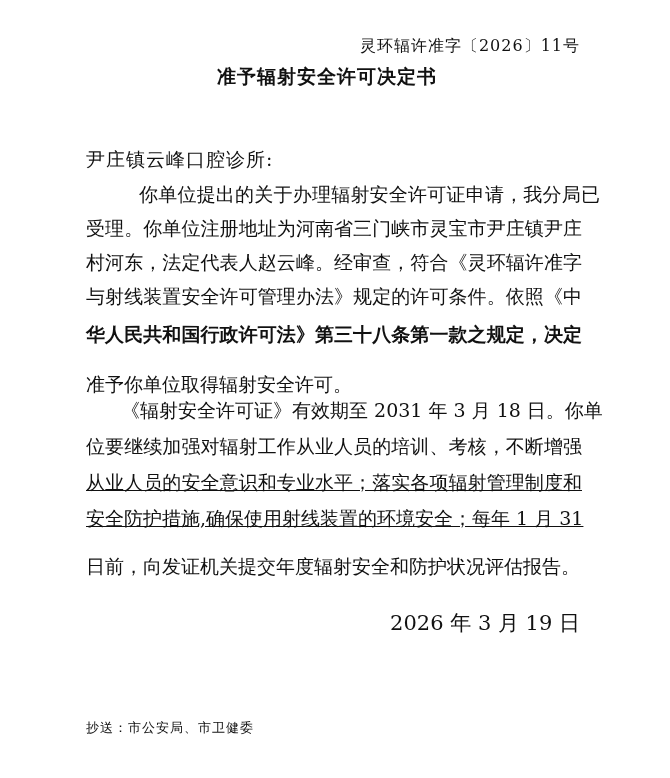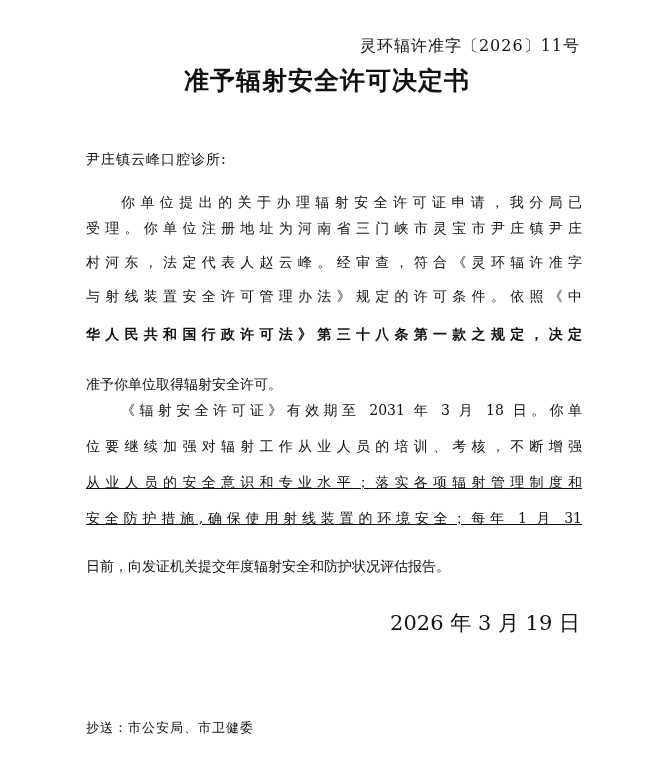--- a/index.html
+++ b/index.html
@@ -22,30 +22,30 @@
       font-size: 16px;
       letter-spacing: 1px;
       white-space: nowrap;
     }
     .doc-title {
       position: absolute;
       top: 64px;
       left: 0;
       width: 654px;
       text-align: center;
-      font-size: 25px;
+      font-size: 19px;
       font-weight: bold;
       letter-spacing: 1px;
       white-space: nowrap;
     }
     .line {
       position: absolute;
       left: 86px;
       width: 496px;
-      font-size: 14px;
+      font-size: 19px;
       white-space: nowrap;
       text-align: justify;
       text-align-last: justify;
       line-height: 24px;
     }
     .line.indent {
       left: 121px;
       width: 461px;
     }
     .line.last {
@@ -78,21 +78,21 @@
 <body>
 
 <div>
 
   <div class="doc-number">灵环辐许准字〔2026〕11号</div>
 
   <div class="doc-title">准予辐射安全许可决定书</div>
 
   <div class="line salutation" style="top:147px;">尹庄镇云峰口腔诊所:</div>
 
-  <div class="line indent" style="top:190px;">你单位提出的关于办理辐射安全许可证申请，我分局已</div>
+  <div class="line indent" style="top:182px;margin-left:18px;">你单位提出的关于办理辐射安全许可证申请，我分局已</div>
   <div class="line" style="top:216px;">受理。你单位注册地址为河南省三门峡市灵宝市尹庄镇尹庄</div>
   <div class="line" style="top:250px;">村河东，法定代表人赵云峰。经审查，符合《灵环辐许准字</div>
   <div class="line" style="top:284px;">与射线装置安全许可管理办法》规定的许可条件。依照《中</div>
   <div class="line" style="top:322px;font-weight:bold;">华人民共和国行政许可法》第三十八条第一款之规定，决定</div>
   <div class="line last" style="top:360px;">准予你单位取得辐射安全许可。</div>
 
   <div class="line indent" style="top:398px;">《辐射安全许可证》有效期至 2031 年 3 月 18 日。你单</div>
   <div class="line" style="top:434px;">位要继续加强对辐射工作从业人员的培训、考核，不断增强</div>
   <div class="line" style="top:470px;text-decoration:underline;">从业人员的安全意识和专业水平；落实各项辐射管理制度和</div>
   <div class="line" style="top:506px;text-decoration:underline;">安全防护措施,确保使用射线装置的环境安全；每年 1 月 31</div>

